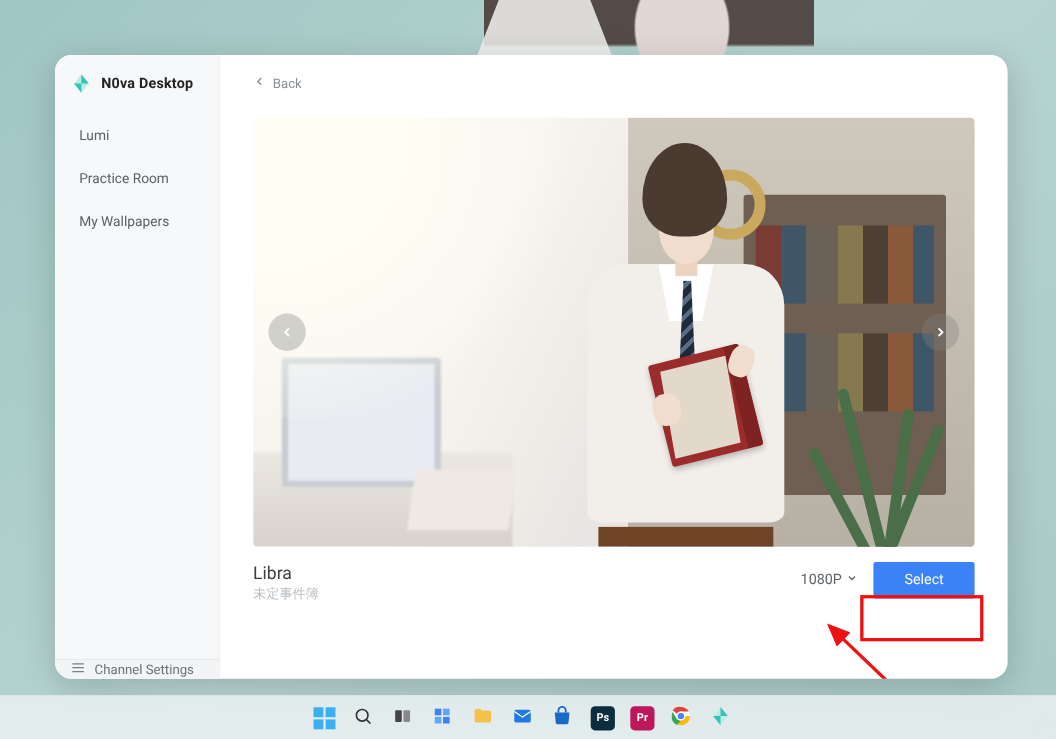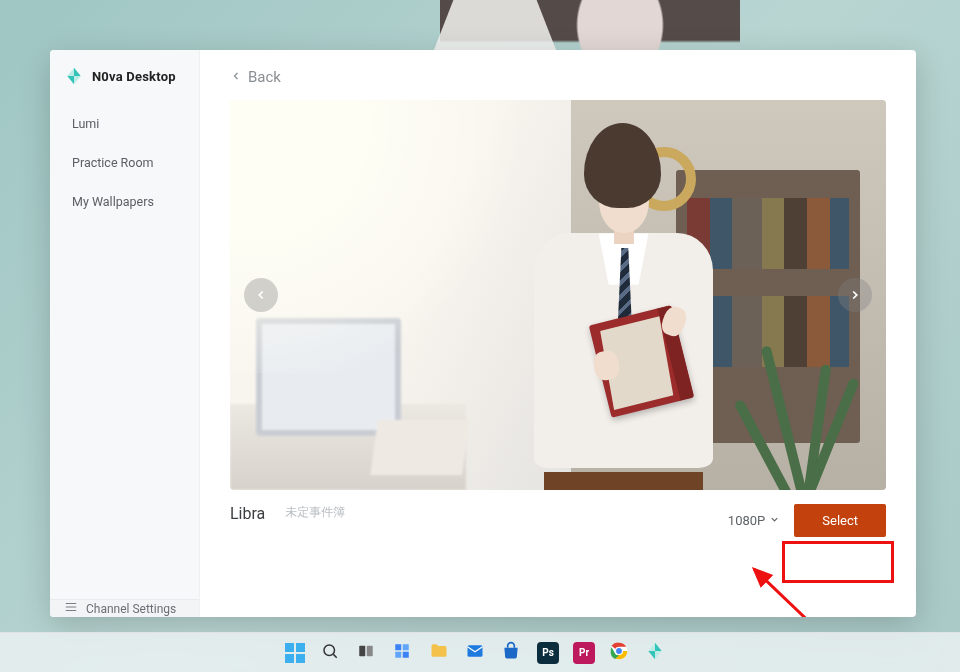--- a/index.html
+++ b/index.html
@@ -15,21 +15,21 @@
                 linear-gradient(180deg,#4b3d3a 0 20%,transparent 21%);
     opacity: .9; filter: blur(.3px);
   }
   .bag {
     position:absolute; top:0; left:430px; width:130px; height:60px;
     background:#f4f3f1; clip-path: polygon(18% 0,82% 0,100% 100%,0 100%);
     opacity:.85;
   }
   .app-window {
     position: absolute; top: 50px; left: 50px; right: 44px; bottom: 55px;
-    background: #ffffff; border-radius: 4px;
+    background: #ffffff; border-radius: 15px;
     box-shadow: 0 8px 32px rgba(0,0,0,.18);
     display: flex; overflow: hidden;
   }
   
   .sidebar {
     width: 150px; flex: 0 0 150px;
     background: #f7f8f9; border-right: 1px solid #eef0f1;
     display: flex; flex-direction: column; position:relative;
   }
   .brand { display: flex; align-items: center; gap: 8px; padding: 16px 14px 18px; }
@@ -41,21 +41,21 @@
   }
   .nav-item.active { color:#2dc6bb; font-weight:600; background:#eef8f7; }
   .channel-settings {
     position:absolute; bottom:0; left:0; right:0;
     padding:0 14px; border-top:1px solid #e9ecee;
     display:flex; align-items:center; gap:8px;
     font-size:12px; color:#6b7075; cursor:pointer; background:#f3f4f5;
   }
   
   .main { flex:1; padding: 18px 30px 20px; display:flex; flex-direction:column; position:relative; }
-  .back { display:flex; align-items:center; gap:6px; font-size:15px; color:#8a8f93; cursor:pointer; width:max-content; margin-bottom:14px;}
+  .back { display:flex; align-items:center; gap:6px; font-size:12px; color:#8a8f93; cursor:pointer; width:max-content; margin-bottom:24px;}
   .preview {
     position:relative; width:100%; flex:0 0 auto;
     aspect-ratio: 644/383; border-radius:4px; overflow:hidden;
     background: linear-gradient(115deg,#f8f5ef 0 32%,#e9e7e3 55%,#d8d6d3 100%);
   }
   
   .car-btn {
     position:absolute; top:50%; transform:translateY(-50%);
     width:34px; height:34px; border-radius:50%;
     background:rgba(130,130,130,.35); display:flex; align-items:center; justify-content:center;
@@ -107,27 +107,27 @@
   .book::after{ content:""; position:absolute; left:8%; top:8%; right:20%; bottom:8%;
     background:#e2d9ca; transform:skewX(-4deg); }
   .hand{ position:absolute; background:#f1ddce; border-radius:40%; }
   .hand.h1{ left:38%; top:62%; width:10%; height:8%; transform:rotate(-10deg);}
   .hand.h2{ left:66%; top:50%; width:9%; height:8%; transform:rotate(20deg);}
   .belt{ position:absolute; left:18%; bottom:0; width:64%; height:5%;
     background:#6e4326; }
 
   
   .below { display:flex; align-items:flex-start; justify-content:space-between; margin-top:14px; }
-  .titles { display:flex; flex-direction:row; gap:20px;}
+  .titles { display:flex; flex-direction:column; gap:2px;}
   .wp-title { font-size:16px; color:#3b3f42; }
   .wp-sub { font-size:12px; color:#b8bdc1; }
   .right-ctrls{ display:flex; gap:14px;}
   .res-dd{ display:flex; align-items:center; gap:4px; font-size:13px; color:#5e6367; cursor:pointer;}
   .select-btn{
-    background:#c2410c; color:#fff; border:none; padding:9px 28px; font-size:13px;
+    background:#3b82f6; color:#fff; border:none; padding:9px 28px; font-size:13px;
     border-radius:2px; cursor:pointer;
   }
   .highlight-box{
     position:absolute; border:3px solid #e11; pointer-events:none;
     right:22px; width:112px; height:42px; bottom:34px;
   }
   .arrow-annot{
     position:absolute; right:84px; bottom:-22px; pointer-events:none;
   }
 

